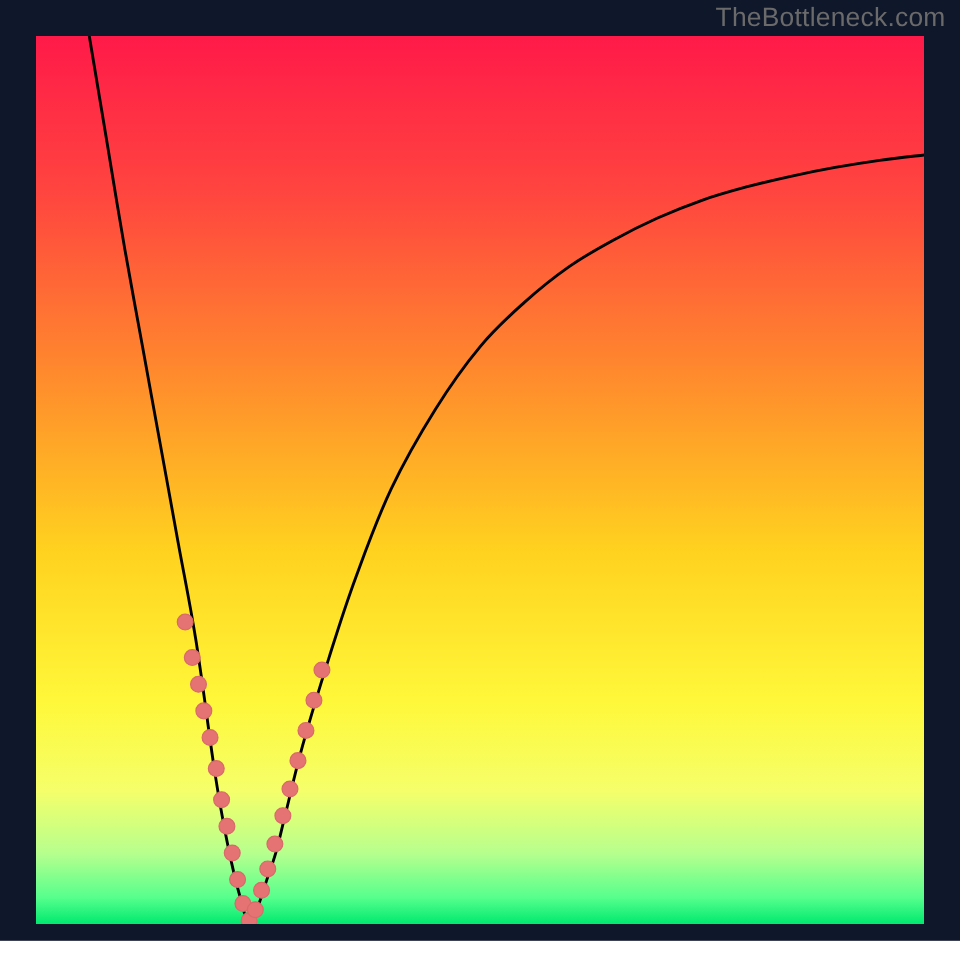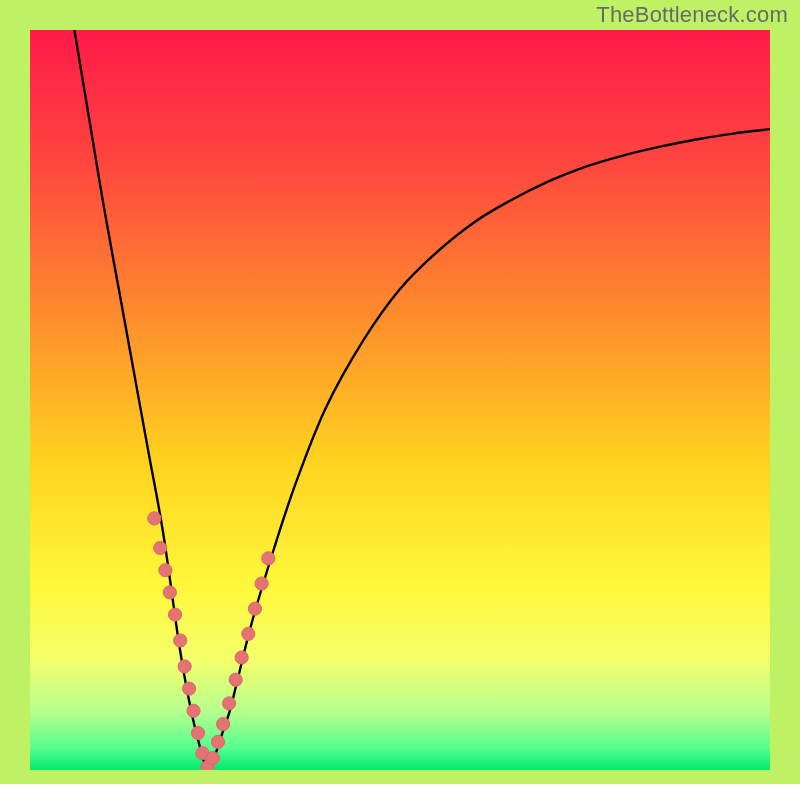--- a/index.html
+++ b/index.html
@@ -6,21 +6,21 @@
     margin: 0;
     padding: 0;
     width: 800px;
     height: 800px;
     overflow: hidden;
     font-family: Arial, Helvetica, sans-serif;
   }
   .frame {
     width: 800px;
     height: 784px;
-    background: #bef264;
+    background: #0f172a;
     position: relative;
   }
   .watermark {
     position: absolute;
     top: 2px;
     right: 12px;
     color: #6a6a6a;
     font-size: 22px;
     font-weight: 500;
     letter-spacing: 0.2px;

